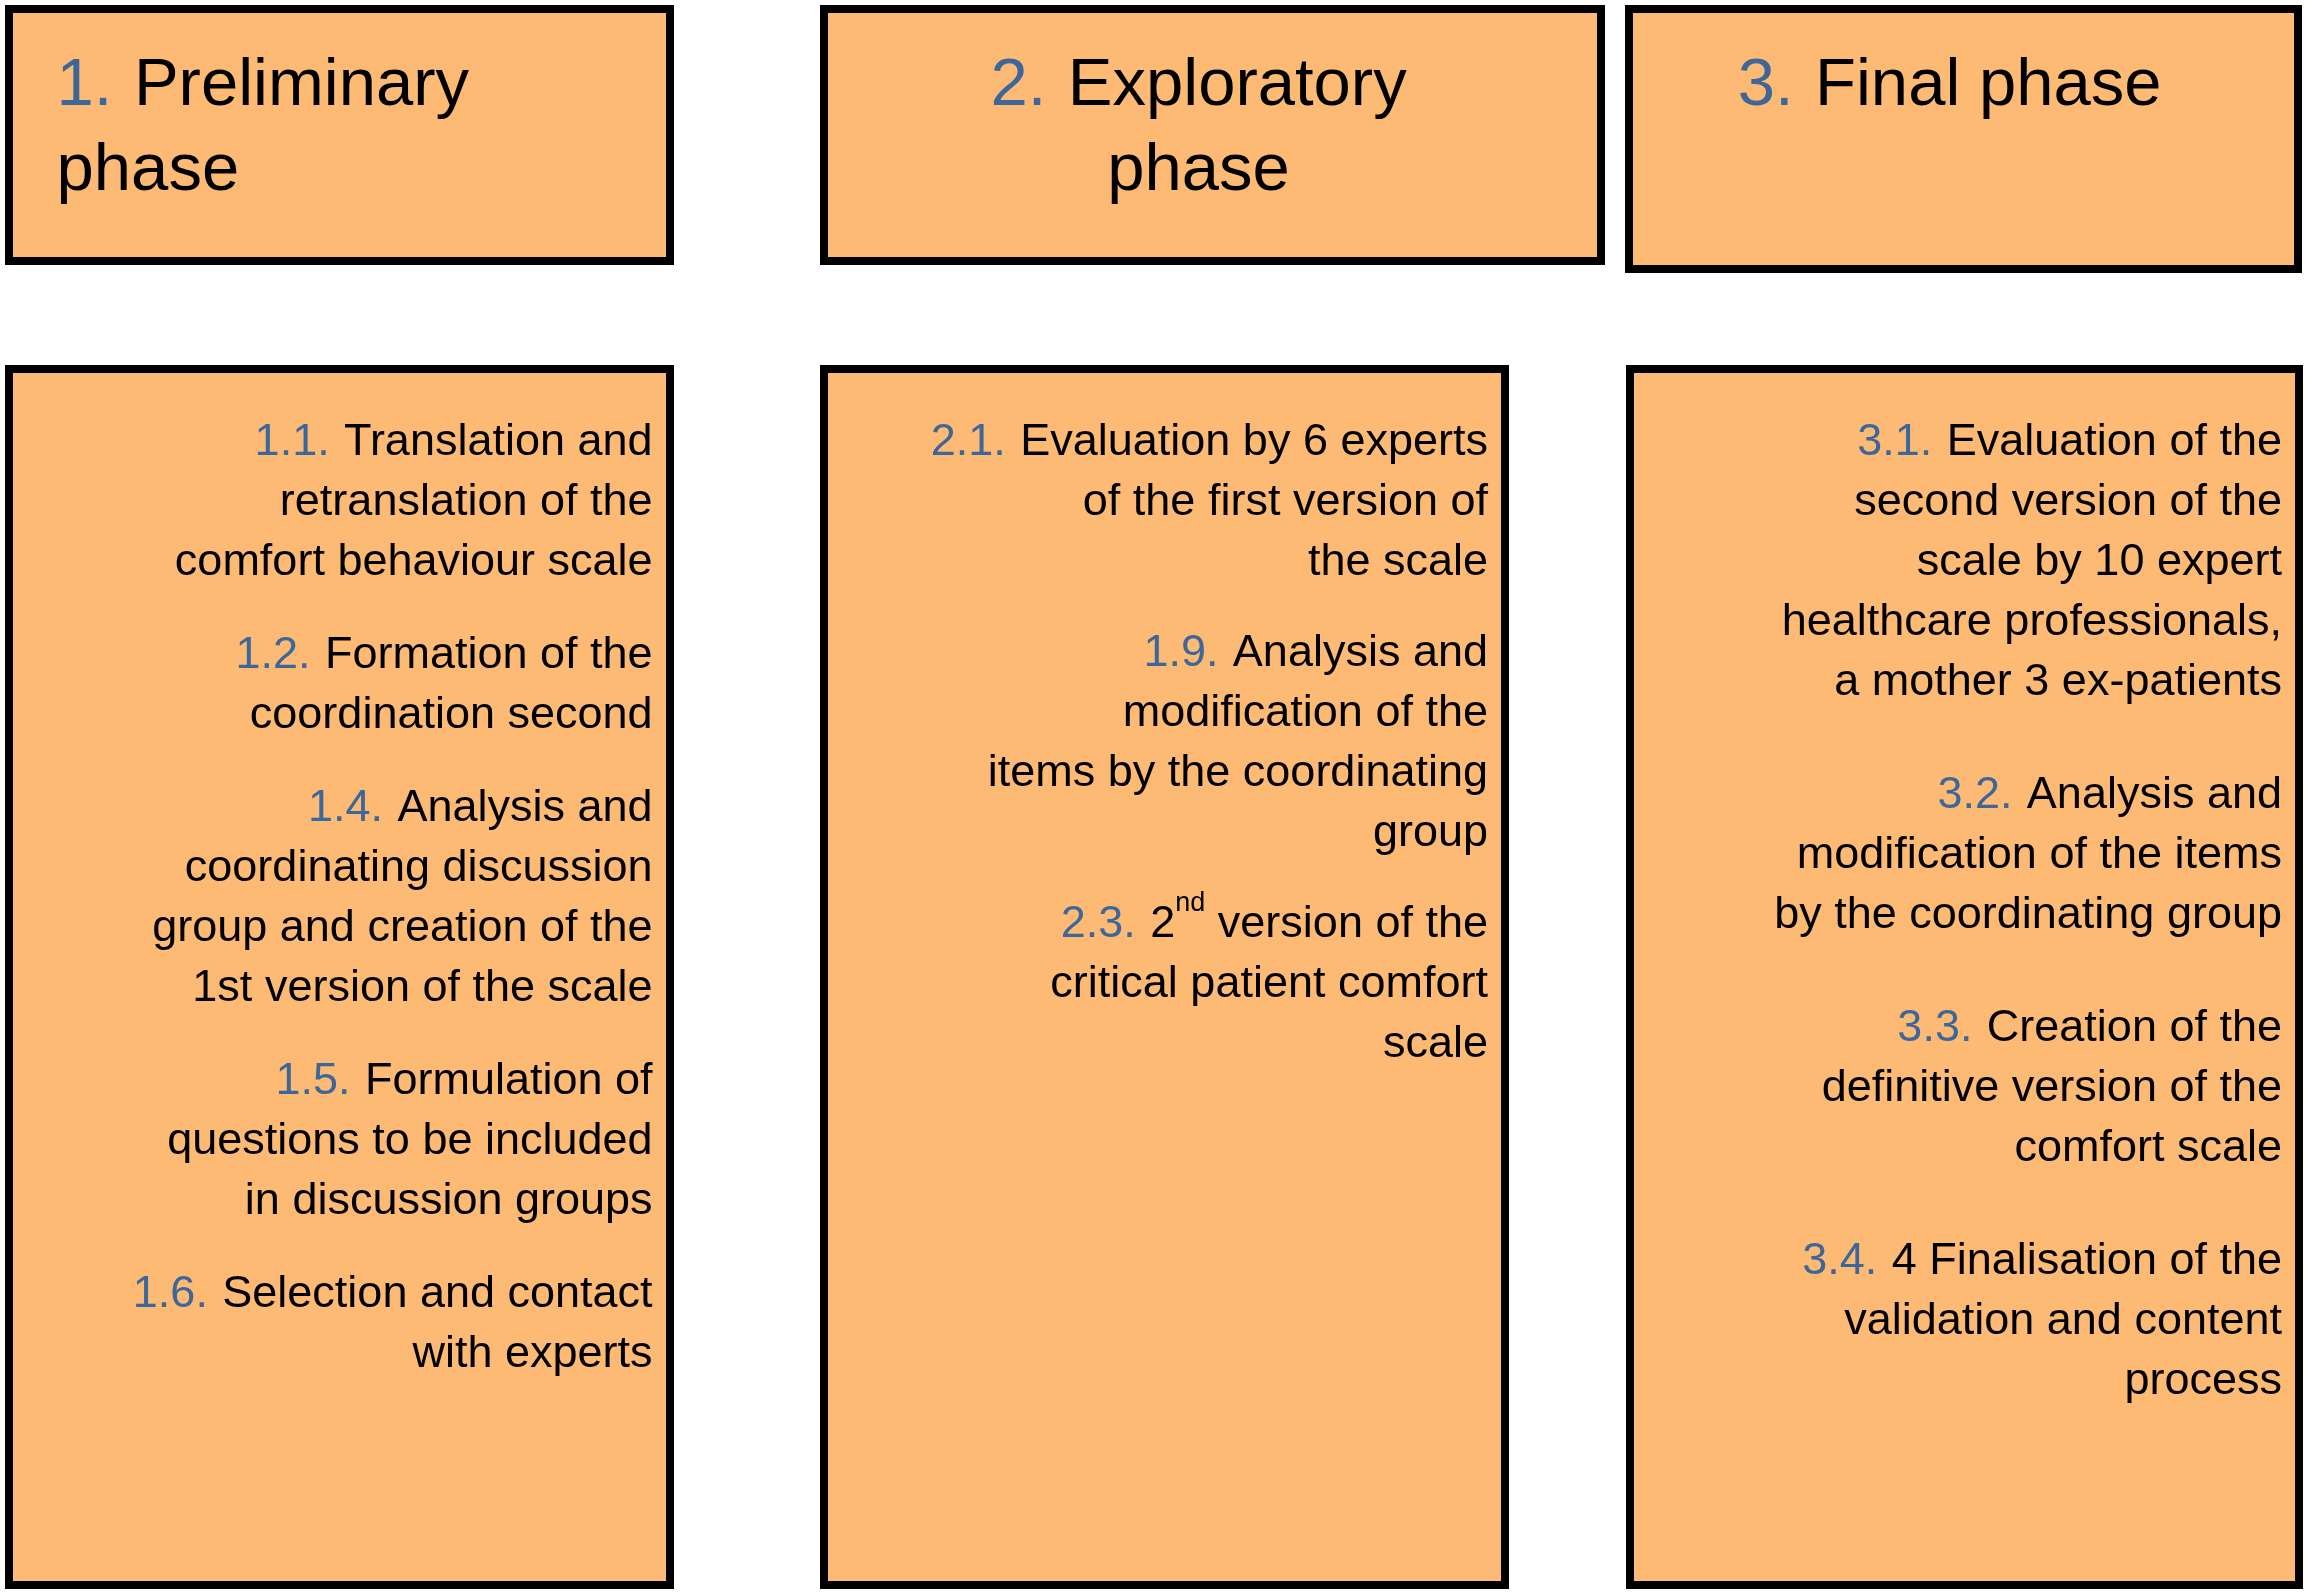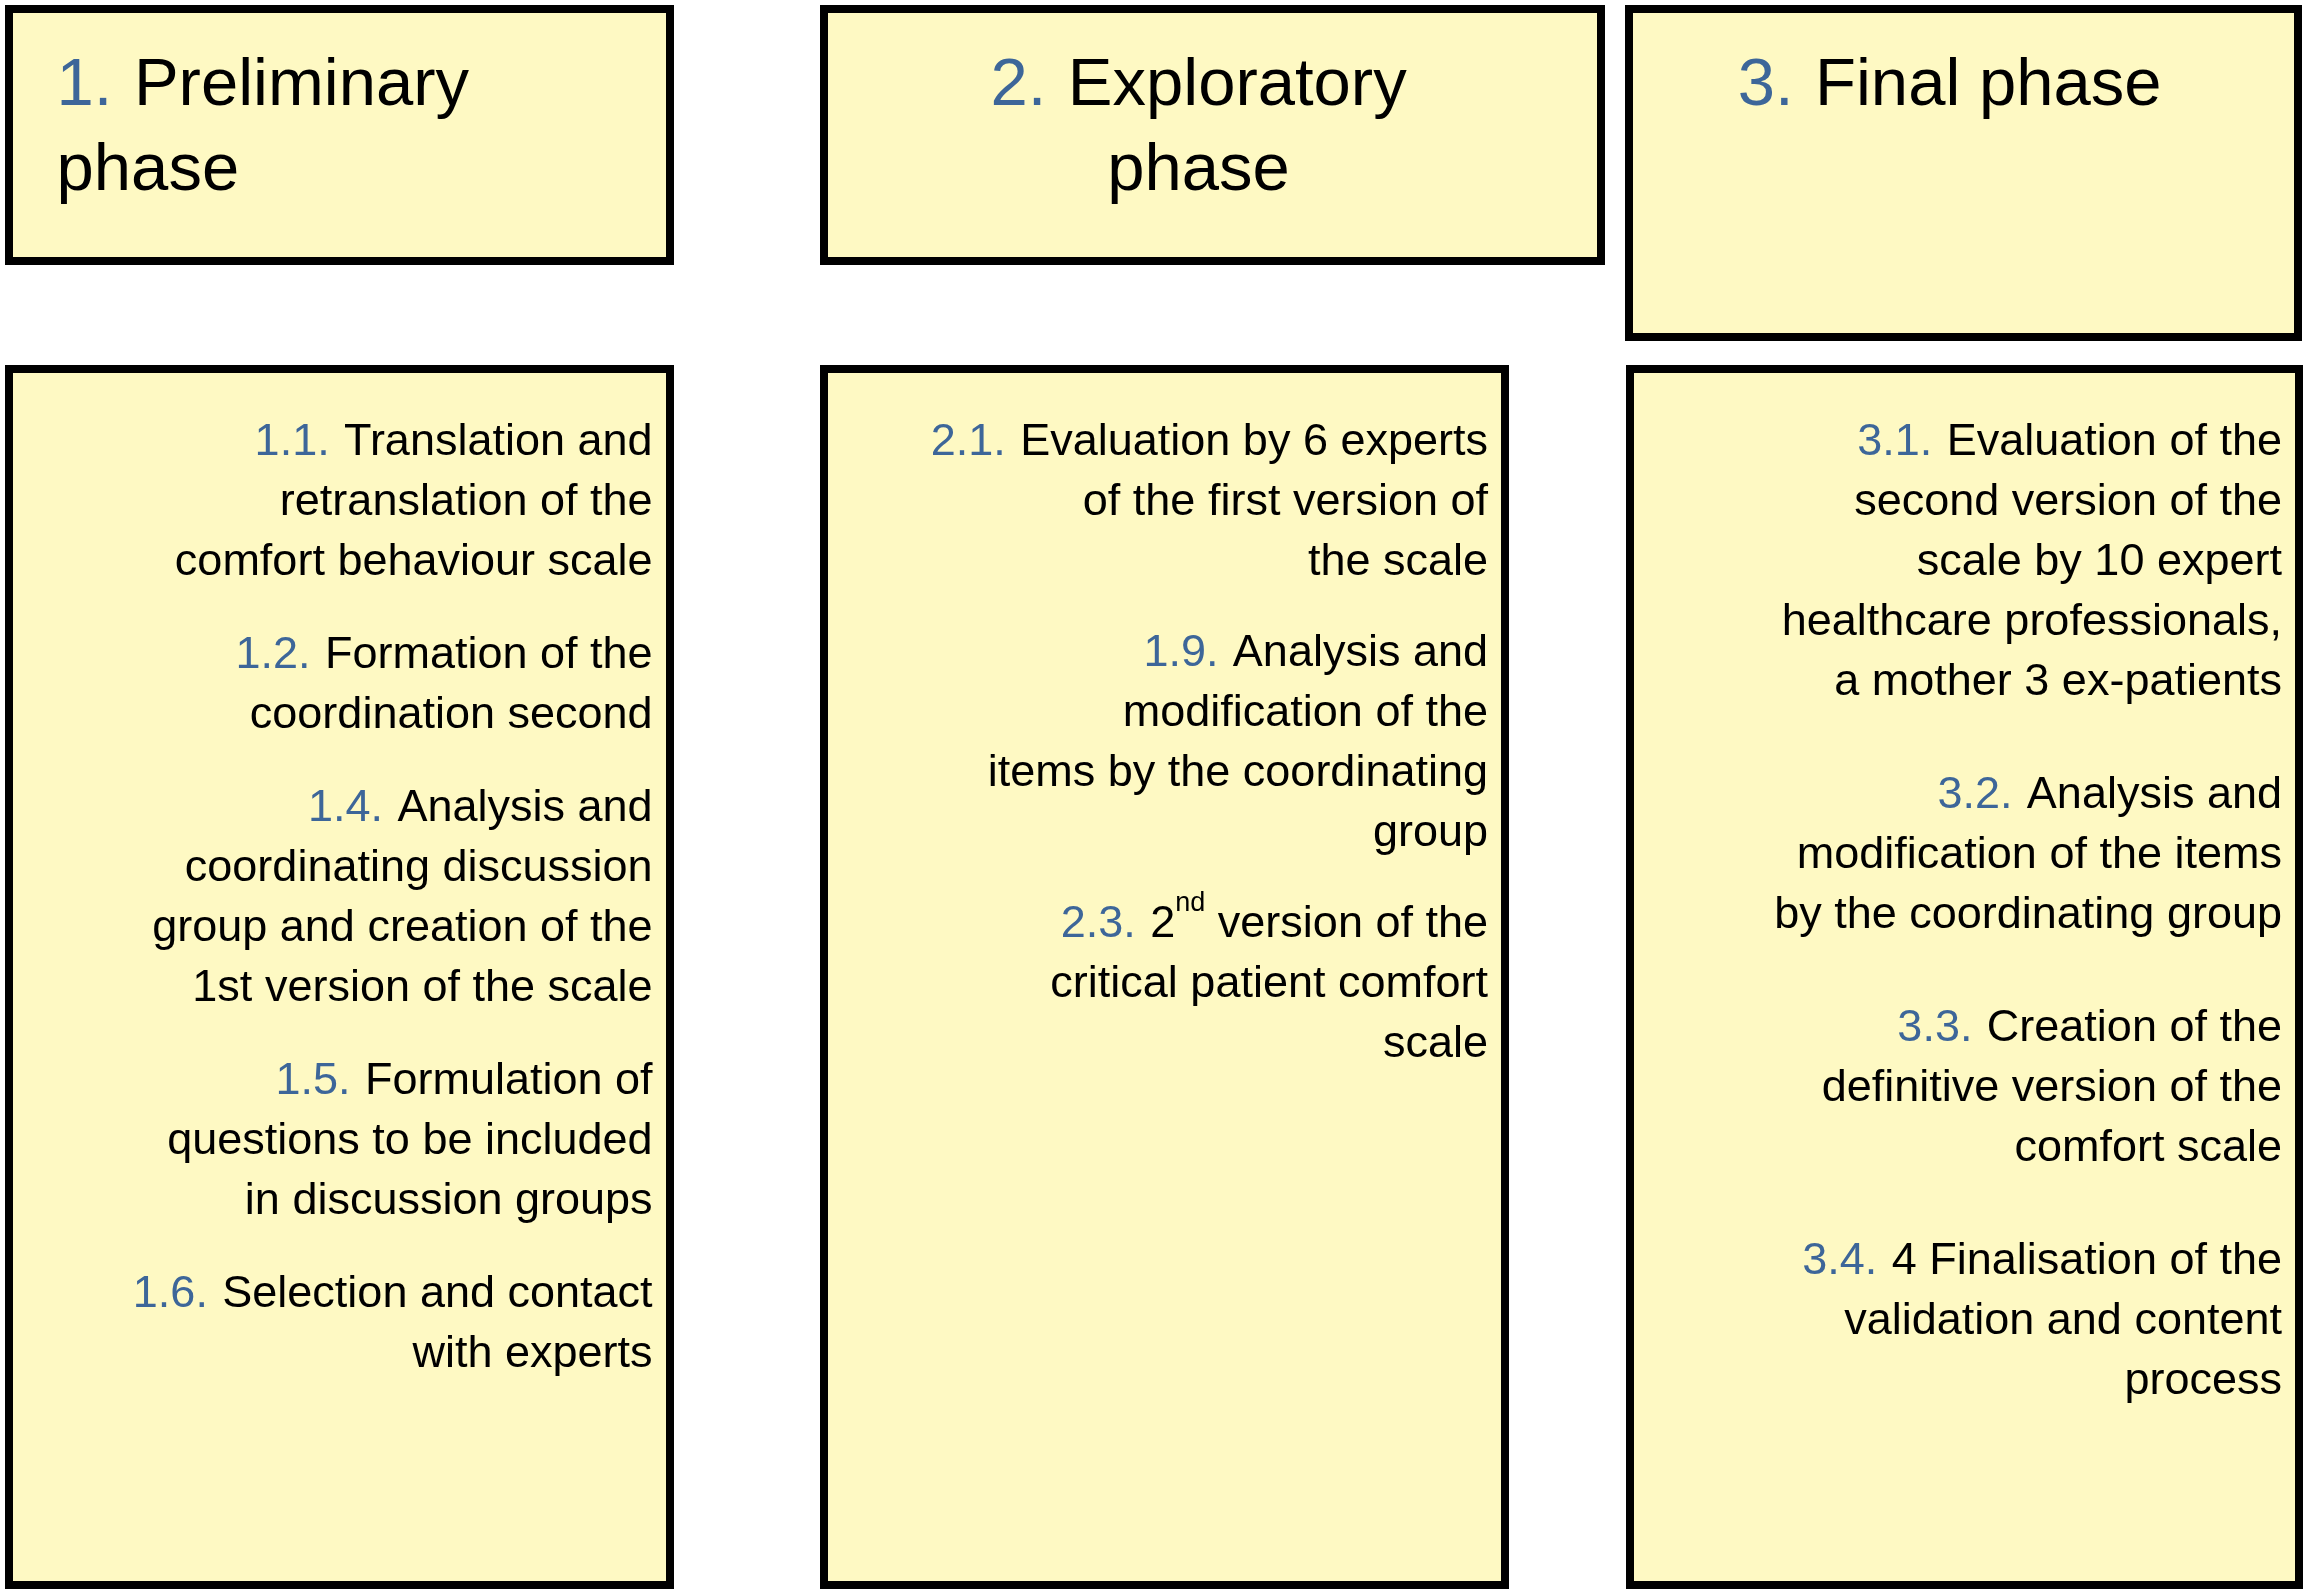--- a/index.html
+++ b/index.html
@@ -9,34 +9,34 @@
   }
   body {
     width: 2307px;
     height: 1594px;
     position: relative;
     font-family: "Liberation Sans", "DejaVu Sans", sans-serif;
     color: #000000;
   }
   .box {
     position: absolute;
-    background: #fef9c3;
+    background: #fdba74;
     border: 8.3px solid #000000;
     box-sizing: border-box;
     overflow: hidden;
   }
   
   .box-header {
     font-size: 67px;
     line-height: 85px;
     font-weight: 400;
   }
   #header-1 { left: 4.6px;    top: 4.6px; width: 669px; height: 260px; padding: 26px 14.7px 0 44px; text-align: left; }
   #header-2 { left: 820px;  top: 4.6px; width: 785px; height: 260px; padding: 26px 37px 0 9.2px; text-align: center; }
-  #header-3 { left: 1625px; top: 4.6px; width: 677px; height: 336px; padding: 26px 37px 0 9.2px; text-align: center; }
+  #header-3 { left: 1625px; top: 4.6px; width: 677px; height: 268px; padding: 26px 37px 0 9.2px; text-align: center; }
 
   
   .box-content {
     font-size: 45px;
     line-height: 60px;
   }
   #content-1 { left: 4.6px;    top: 365px; width: 669px; height: 1224px; padding: 37px 13px 0 10px; }
   #content-2 { left: 820px;  top: 365px; width: 689px; height: 1224px; padding: 37px 13px 0 12px; }
   #content-3 { left: 1626px; top: 365px; width: 677px; height: 1224px; padding: 37px 13px 0 11px; }
 

